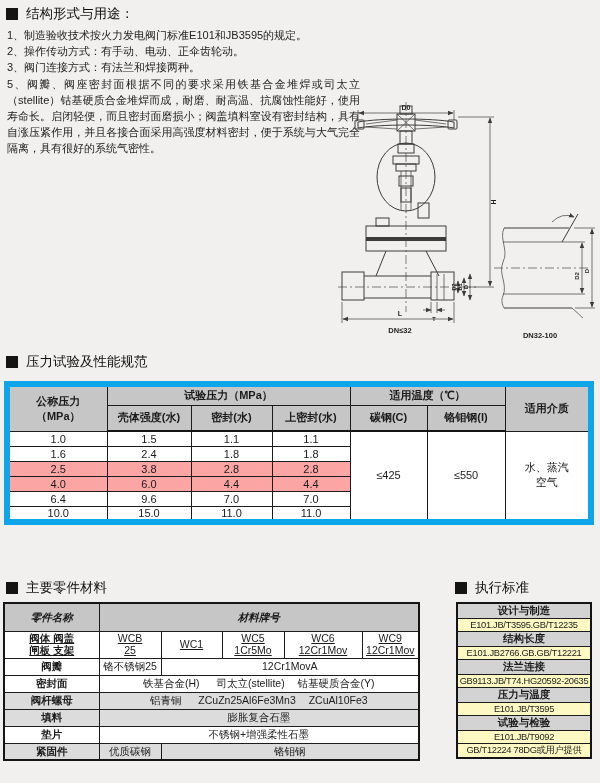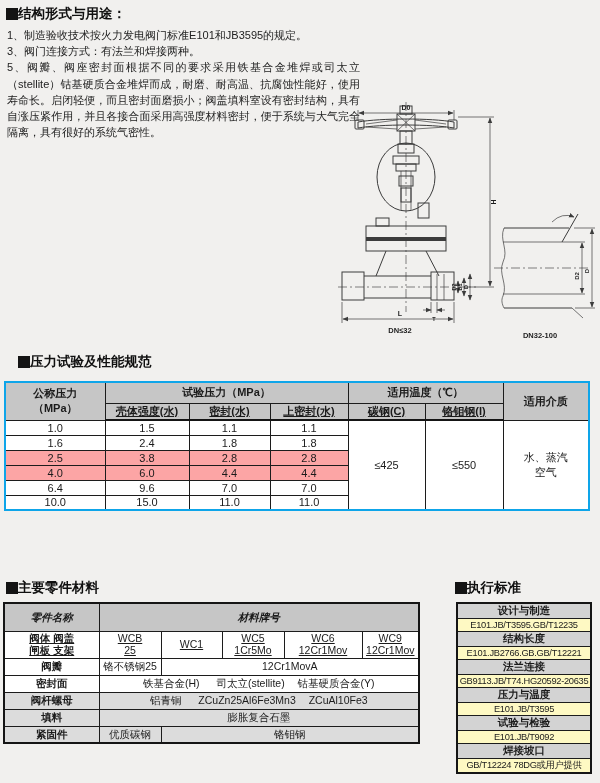--- a/index.html
+++ b/index.html
@@ -5,41 +5,41 @@
   * { margin:0; padding:0; box-sizing:border-box; }
   html,body { width:600px; height:783px; }
   body {
     position:relative; overflow:hidden;
     background:#f1f0ee;
     font-family:"Liberation Sans", sans-serif;
     color:#1b1b1b;
     -webkit-font-smoothing:antialiased;
   }
   .sec-title {
-    position:absolute; display:flex; align-items:center; 
-    font-size:13.5px; font-weight:bold; color:#101010; white-space:nowrap;
+    position:absolute; display:flex; align-items:center; gap:8px;
+    font-size:13.5px; font-weight:normal; color:#101010; white-space:nowrap;
   }
   .sq { width:12px; height:12px; background:#141414; flex:0 0 auto; }
 
   .usage { position:absolute; left:7px; top:27px; width:353px;
            font-size:11px; line-height:16.2px; text-align:justify; color:#222; }
   .usage p { margin:0; }
 
   table { border-collapse:collapse; background:#fff; table-layout:fixed; }
   td,th { border:1px solid #1c1c1c; text-align:center; vertical-align:middle;
           padding:0 1px; overflow:hidden; }
   .pre { white-space:pre-line; }
 
   
   .ptable { position:absolute; left:4px; top:381px; width:584px;
-            border:2px solid #0ea5e9; font-size:11px; }
+            border:6px solid #0ea5e9; font-size:11px; }
   .ptable th { background:#c6c6c6; font-weight:bold; }
   .ptable tr { height:15px; }
   .ptable tr.h1 { height:21px; }
-  .ptable tr.h2 { height:17px;text-decoration:underline; }
+  .ptable tr.h2 { height:26px; }
   .ptable tr.h2 th { border-bottom:2px solid #151515; }
   .ptable tr.shade td { background:#fca5a5; }
   .ptable td.span-cell { background:#fff !important; }
 
   
   .mtable { position:absolute; left:3px; top:602px; width:415px;
             border:2px solid #151515; font-size:10.5px; line-height:11.5px; }
   .mtable th { background:#c6c6c6; font-weight:bold; height:28px;font-style:italic; }
   .mtable td.name { font-weight:bold; }
   .mtable tr.shade td { background:#dcdcdc; }
@@ -68,20 +68,21 @@
 </head>
 <body>
 
 <div class="sec-title" style="left:6px; top:5px;">
   <span class="sq"></span>
   <span>结构形式与用途：</span>
 </div>
 
 <div class="usage">
   <p>1、制造验收技术按火力发电阀门标准E101和JB3595的规定。</p>
+  <p>2、操作传动方式：有手动、电动、正伞齿轮动。</p>
   <p>3、阀门连接方式：有法兰和焊接两种。</p>
   <p>5、阀瓣、阀座密封面根据不同的要求采用铁基合金堆焊或司太立（stellite）钴基硬质合金堆焊而成，耐磨、耐高温、抗腐蚀性能好，使用寿命长。启闭轻便，而且密封面磨损小；阀盖填料室设有密封结构，具有自涨压紧作用，并且各接合面采用高强度材料密封，便于系统与大气完全隔离，具有很好的系统气密性。</p>
 </div>
 
 <svg class="drawing" width="262" height="248" viewBox="0 0 262 248">
   <defs>
     <marker id="ar" viewBox="0 0 10 10" refX="9" refY="5" markerWidth="8" markerHeight="8" orient="auto-start-reverse">
       <path d="M0,1 L10,5 L0,9 z" fill="#3c3c3c"></path>
     </marker>
   </defs>
@@ -170,21 +171,21 @@
   <line class="dim" x1="233" y1="194" x2="249" y2="194"></line>
   <line class="dim" x1="246" y1="143" x2="246" y2="193" marker-start="url(#ar)" marker-end="url(#ar)"></line>
   <text class="dim-t" font-size="6" text-anchor="middle" transform="translate(243,176) rotate(-90)">D2</text>
   <line class="dim" x1="238" y1="128" x2="259" y2="128"></line>
   <line class="dim" x1="239" y1="208" x2="259" y2="208"></line>
   <line class="dim" x1="256" y1="129" x2="256" y2="207" marker-start="url(#ar)" marker-end="url(#ar)"></line>
   <text class="dim-t" font-size="6" text-anchor="middle" transform="translate(253,171) rotate(-90)">D</text>
   <text class="dim-t" x="204" y="238" font-size="7.5" text-anchor="middle">DN32-100</text>
 </svg>
 
-<div class="sec-title" style="left:18px; top:353px;align-items:center;">
+<div class="sec-title" style="left:6px; top:353px;align-items:center;">
   <span class="sq"></span>
   <span>压力试验及性能规范</span>
 </div>
 
 <table class="ptable">
   <colgroup>
     <col style="width:100px">
       <col style="width:84px">
       <col style="width:81px">
       <col style="width:78px">
@@ -300,20 +301,24 @@
     <td colspan="5">
       <span class="gap1">铝青铜</span>
       <span class="gap2">ZCuZn25Al6Fe3Mn3</span>
       <span>ZCuAl10Fe3</span>
     </td>
   </tr>
   <tr class="r-one shade">
     <td class="name">填料</td>
     <td colspan="5">膨胀复合石墨</td>
   </tr>
+  <tr class="r-one">
+    <td class="name">垫片</td>
+    <td colspan="5">不锈钢+增强柔性石墨</td>
+  </tr>
   <tr class="r-one shade">
     <td class="name">紧固件</td>
     <td>优质碳钢</td>
     <td colspan="4">铬钼钢</td>
   </tr>
   </tbody>
 </table>
 
 <div class="sec-title" style="left:455px; top:579px;">
   <span class="sq"></span>
@@ -346,19 +351,16 @@
   <tr>
         <td class="val">E101.JB/T3595</td>
       </tr>
   <tr>
         <td class="lbl">试验与检验</td>
       </tr>
   <tr>
         <td class="val">E101.JB/T9092</td>
       </tr>
   <tr>
-        <td class="lbl">焊接坡口</td>
-      </tr>
-  <tr>
         <td class="val">GB/T12224 78DG或用户提供</td>
       </tr>
   </tbody>
 </table>
 
 </body></html>

